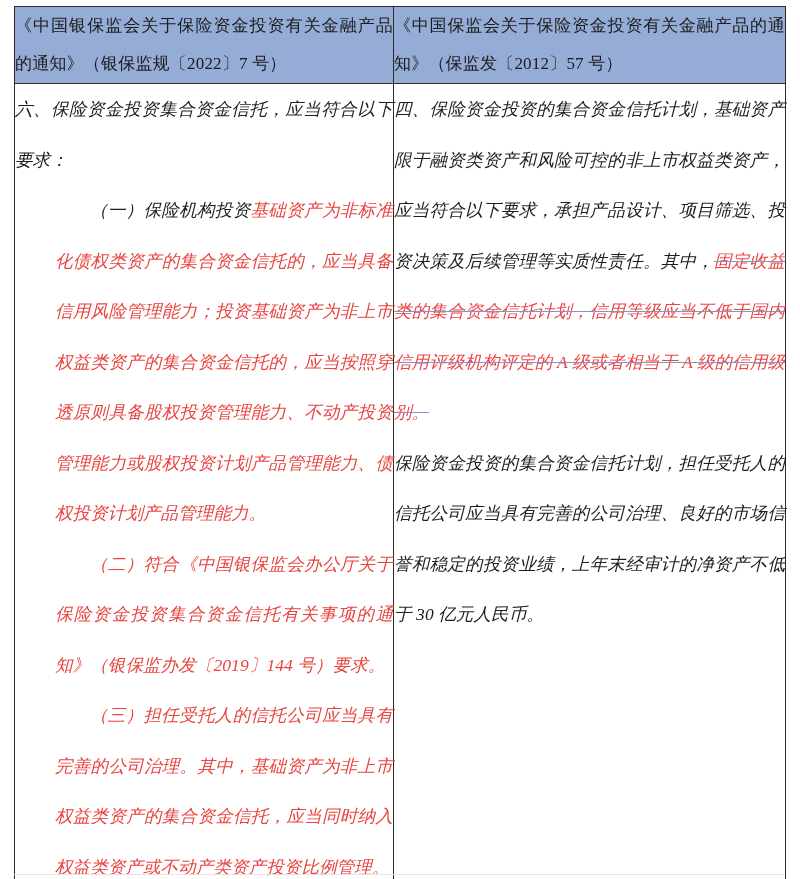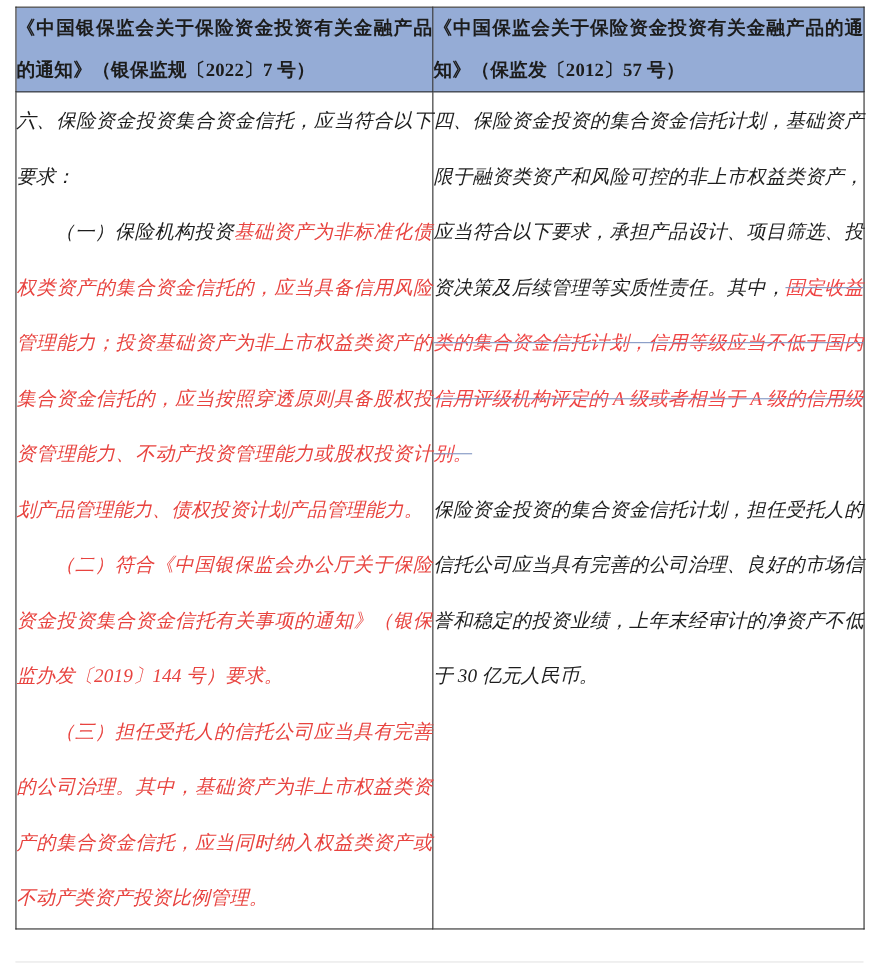--- a/index.html
+++ b/index.html
@@ -44,39 +44,38 @@
   .hdr-cell {
     background: #95acd6;
     padding: 11px 13px 13px 13px;
   }
   .hdr-text {
     font-size: 17px;
     line-height: 38px;
     color: #1c1c1c;
     text-align: justify;
     letter-spacing: 0.2px;
-    font-weight: bold;
   }
 
   
   .body-cell {
     background: #ffffff;
     padding: 12px 12px 14px 12px;
     height: 760px;
   }
   .para {
     font-size: 17.5px;
     line-height: 50.5px;
     text-align: justify;
     text-justify: inter-ideograph;
     margin: 0;
     letter-spacing: 0.1px;
     font-style: italic;
   }
-  .para.indent { text-indent: 2em; }
+  .para.indent { text-indent: 2em; margin-left: 40px; }
 
   .t-black { color: #1d1d1d; }
   .t-red   { color: #e8433f; }
   .t-strike {
     color: #ef4444;
     text-decoration: line-through;
     text-decoration-color: #8196c2;
     text-decoration-thickness: 1.4px;
   }
 

